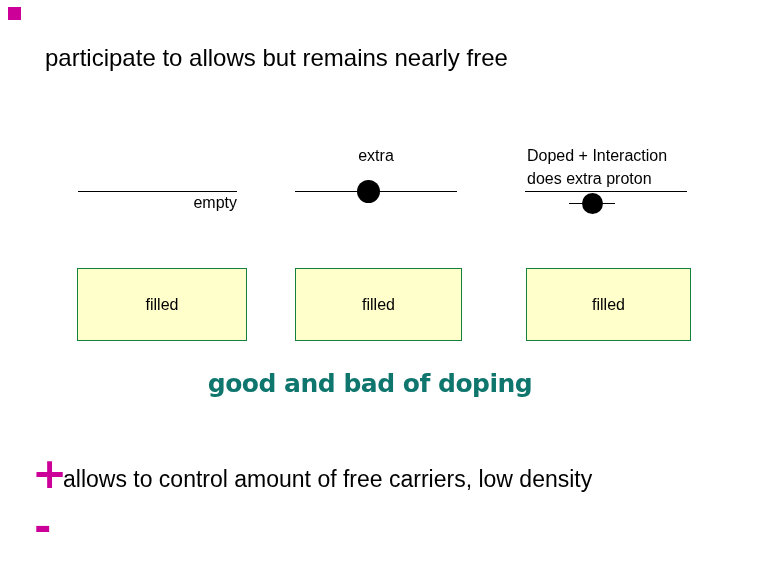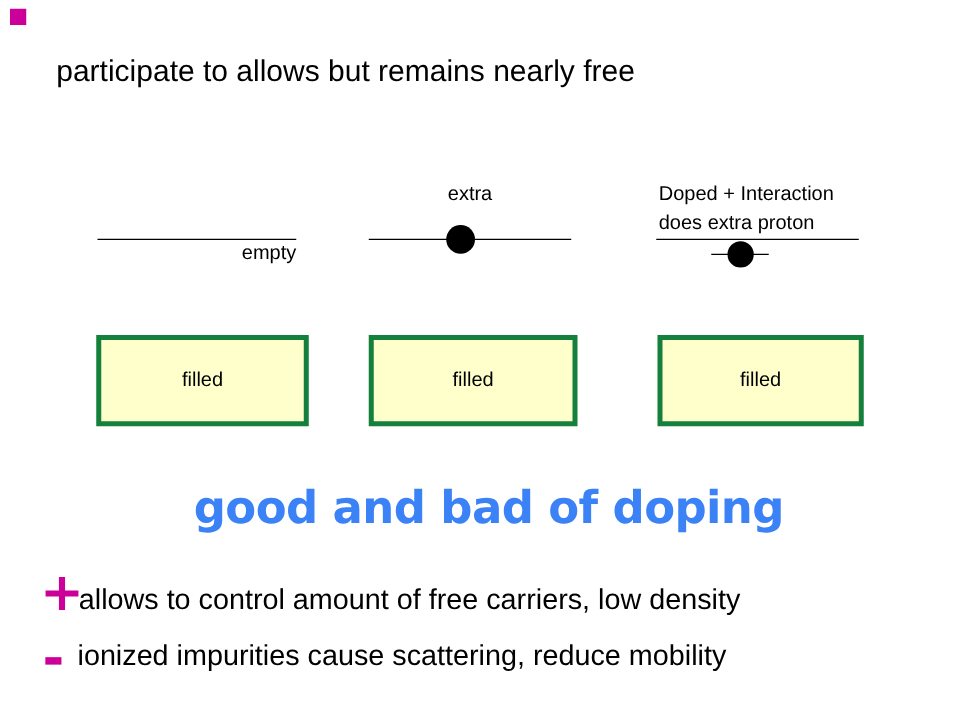--- a/index.html
+++ b/index.html
@@ -20,29 +20,29 @@
   .level-line { position:absolute; height:1px; background:#000; top:191px; }
   .line-1 { left:78px; width:159px; }
   .line-2 { left:295px; width:162px; }
   .line-3 { left:525px; width:162px; }
   .short-line { position:absolute; left:569px; top:203px; width:46px; height:1px; background:#000; }
 
   .electron { position:absolute; background:#000; border-radius:50%; }
   .electron-2 { left:357px; top:180px; width:23px; height:23px; }
   .electron-3 { left:582px; top:193px; width:21px; height:21px; }
 
-  .filled-box { position:absolute; top:268px; height:73px; background:#ffffcc; border:4px solid #15803d;
+  .filled-box { position:absolute; top:268px; height:73px; background:#ffffcc; border:1px solid #15803d;
                 display:flex; align-items:center; justify-content:center; font-size:16px; color:#000; }
   .box-1 { left:77px; width:170px; }
   .box-2 { left:295px; width:167px; }
   .box-3 { left:526px; width:165px; }
 
-  .heading { position:absolute; left:155px; top:386px; width:430px; text-align:center;
-             font-family:"DejaVu Sans", sans-serif; font-weight:bold; font-size:36px;
-             letter-spacing:-0.5px; color:#3b82f6; white-space:nowrap; }
+  .heading { position:absolute; left:155px; top:369px; width:430px; text-align:center;
+             font-family:"DejaVu Sans", sans-serif; font-weight:bold; font-size:25px;
+             letter-spacing:-0.5px; color:#0f766e; white-space:nowrap; }
 
   .sign { position:absolute; font-family:"DejaVu Sans", sans-serif; font-weight:bold;
           font-size:42px; line-height:44px; color:#cc0099; }
   .pro-sign { left:32px; top:452px; }
   .con-sign { left:34px; top:505px; }
 
   .point-text { position:absolute; font-size:23px; color:#000; white-space:nowrap; }
   .pro-text { left:63px; top:466px; }
   .con-text { left:62px; top:511px; }
 </style>
@@ -81,15 +81,14 @@
   <div class="filled-box box-3">
     <span>filled</span>
   </div>
 
   <div class="heading">good and bad of doping</div>
 
   <div class="sign pro-sign">+</div>
   <div class="point-text pro-text">allows to control amount of free carriers, low density</div>
 
   <div class="sign con-sign">-</div>
-  <div class="point-text con-text">ionized impurities cause scattering, reduce mobility</div>
 
 </div>
 
 </body></html>

